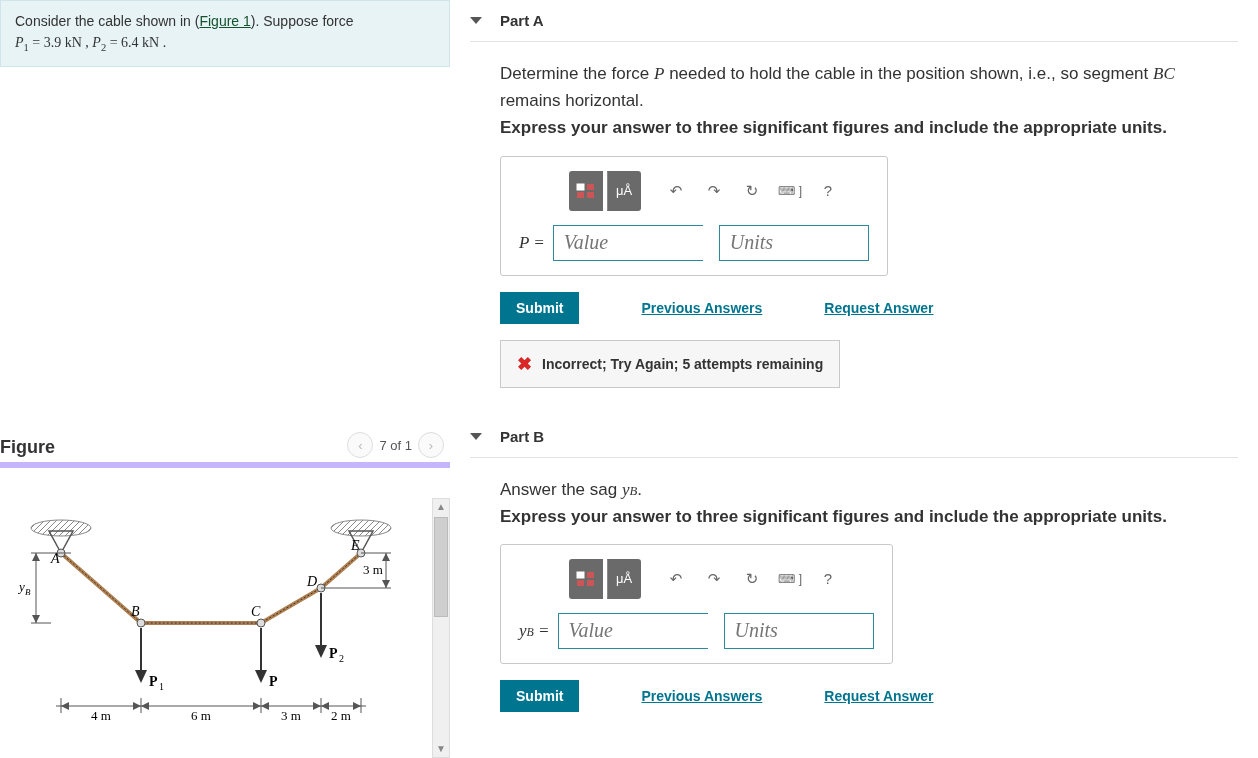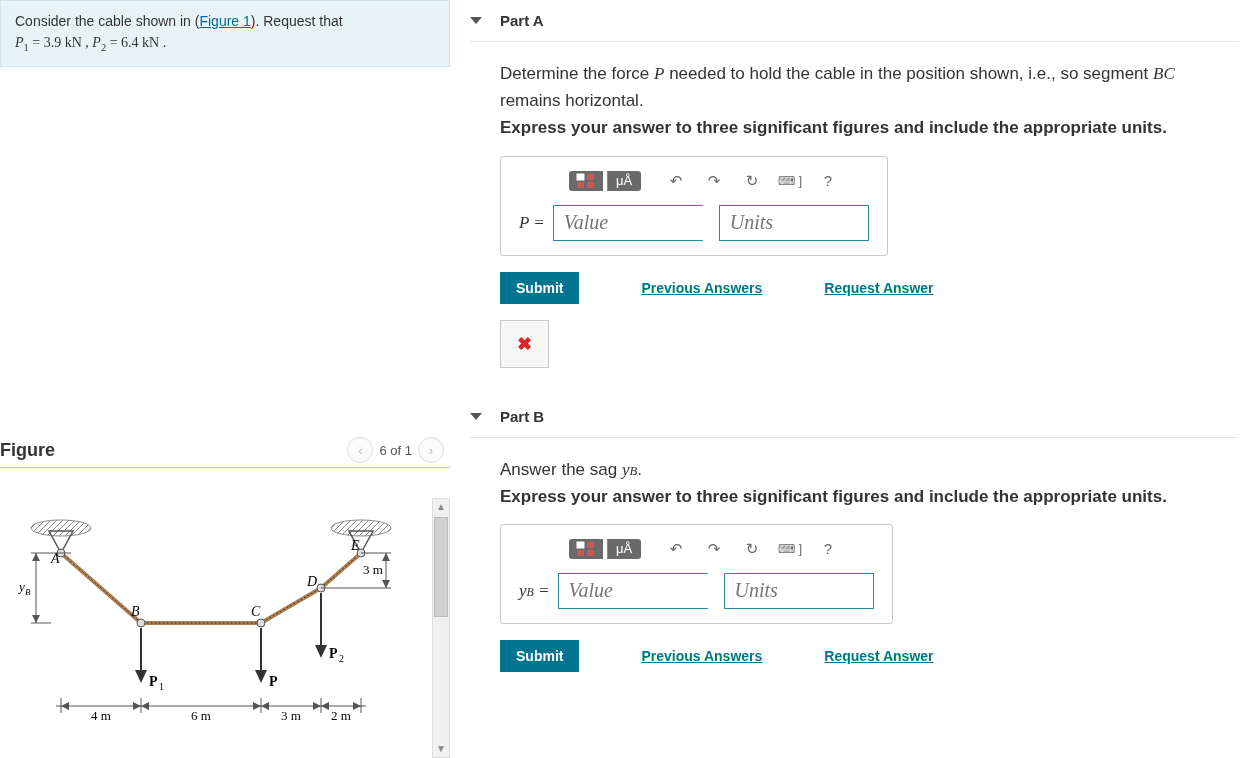--- a/index.html
+++ b/index.html
@@ -23,35 +23,35 @@
     padding-left: 20px;
     padding-right: 20px;
   }
   .problem-statement {
     background: #e7f3f5;
     border: 1px solid #d0e5e9;
     padding: 10px 14px;
     line-height: 1.5;
     font-size: 14px;
   }
-  .problem-statement a { color: #0369a1; text-decoration: underline; }
+  .problem-statement a { color: #14532d; text-decoration: underline; }
   .italic { font-style: italic; font-family: "Times New Roman", serif; }
   .sub { font-size: 0.75em; vertical-align: sub; }
   .figure-block {
     position: absolute;
     bottom: 0;
     left: 0;
     right: 0;
   }
   .figure-header {
     display: flex;
-    align-items: center;
+    align-items: flex-end;
     justify-content: space-between;
     padding: 4px 6px 4px 0;
-    border-bottom: 1px solid #c4b5fd;
+    border-bottom: 6px solid #c4b5fd;
     gap: 32px;
   }
   .figure-header h3 { font-size: 18px; font-weight: bold; }
   .pager { display: flex; align-items: center; gap: 6px; font-size: 13px; color: #555;}
   .pager .nav-btn {
     width: 26px; height: 26px; border:1px solid #ddd; border-radius:50%;
     display:flex; align-items:center; justify-content:center;
     color:#bbb; background:#fafafa; cursor:pointer;
   }
   .figure-body {
@@ -93,21 +93,21 @@
     margin-top: 14px;
     padding: 14px 18px 14px 18px;
     display:inline-block;
     min-width: 380px;
   }
   .toolbar {
     display:flex; align-items:center; gap:4px;
     margin-bottom: 14px; margin-left: 50px;
   }
   .tool {
-    width:34px; height:20px; border:1px solid transparent; border-radius:2px;
+    width:34px; height:40px; border:1px solid transparent; border-radius:2px;
     display:flex; align-items:center; justify-content:center;
     color:#666; cursor:pointer; font-size:15px;
     background:#fff;
   }
   .tool.group-l { background:#6a6a6a; color:#fff; border-radius:3px 0 0 3px; }
   .tool.group-r { background:#6a6a6a; color:#fff; border-radius:0 3px 3px 0; border-left:1px solid #8a8a8a;}
   .tool.kbd { font-size:12px; }
   .eq-row { display:flex; align-items:center; gap:8px; }
   .eq-label { font-family:"Times New Roman", serif; font-style: italic; font-size:17px; }
   .value-input, .units-input {
@@ -137,32 +137,32 @@
   }
   .feedback .x { color:#d92626; font-size:18px; font-weight:bold; }
 
   svg text { font-family: "Times New Roman", serif; }
 </style>
 </head>
 <body>
 
 <div class="left-pane">
   <div class="problem-statement">
-    <span>Consider the cable shown in (</span><a href="#">Figure 1</a><span>). Request that</span><br>
+    <span>Consider the cable shown in (</span><a href="#">Figure 1</a><span>). Suppose force</span><br>
     <span style="font-family:'Times New Roman',serif;">
       <span class="italic">P</span><span class="sub">1</span> = 3.9&nbsp;kN , <span class="italic">P</span><span class="sub">2</span> = 6.4&nbsp;kN .
     </span>
   </div>
 
   <div class="figure-block">
     <div class="figure-header">
       <h3>Figure</h3>
       <div class="pager">
         <div class="nav-btn">‹</div>
-        <span>6 of 1</span>
+        <span>7 of 1</span>
         <div class="nav-btn">›</div>
       </div>
     </div>
     <div class="figure-body">
       <div class="figure-svg-wrap">
         <svg viewBox="0 0 430 260" width="100%" height="100%">
 
           <defs>
             <pattern id="hatch" width="6" height="6" patternUnits="userSpaceOnUse">
               <path d="M-1,1 l2,-2 M0,6 l6,-6 M5,7 l2,-2" stroke="#888" stroke-width="1"></path>
@@ -290,20 +290,21 @@
     </div>
 
     <div class="submit-row">
       <button class="submit-btn">Submit</button>
       <span class="link">Previous Answers</span>
       <span class="link">Request Answer</span>
     </div>
 
     <div class="feedback">
       <span class="x">✖</span>
+      <span>Incorrect; Try Again; 5 attempts remaining</span>
     </div>
   </div>
 
   <div class="part-header" style="margin-top:10px;">
     <span class="tri"></span>
     <strong>Part B</strong>
   </div>
   <div class="part-body">
     <p class="instruction">
       <span>Answer the sag </span><span class="serif-var">y<span style="font-size:0.75em;font-style:italic;">B</span></span><span>.</span>

